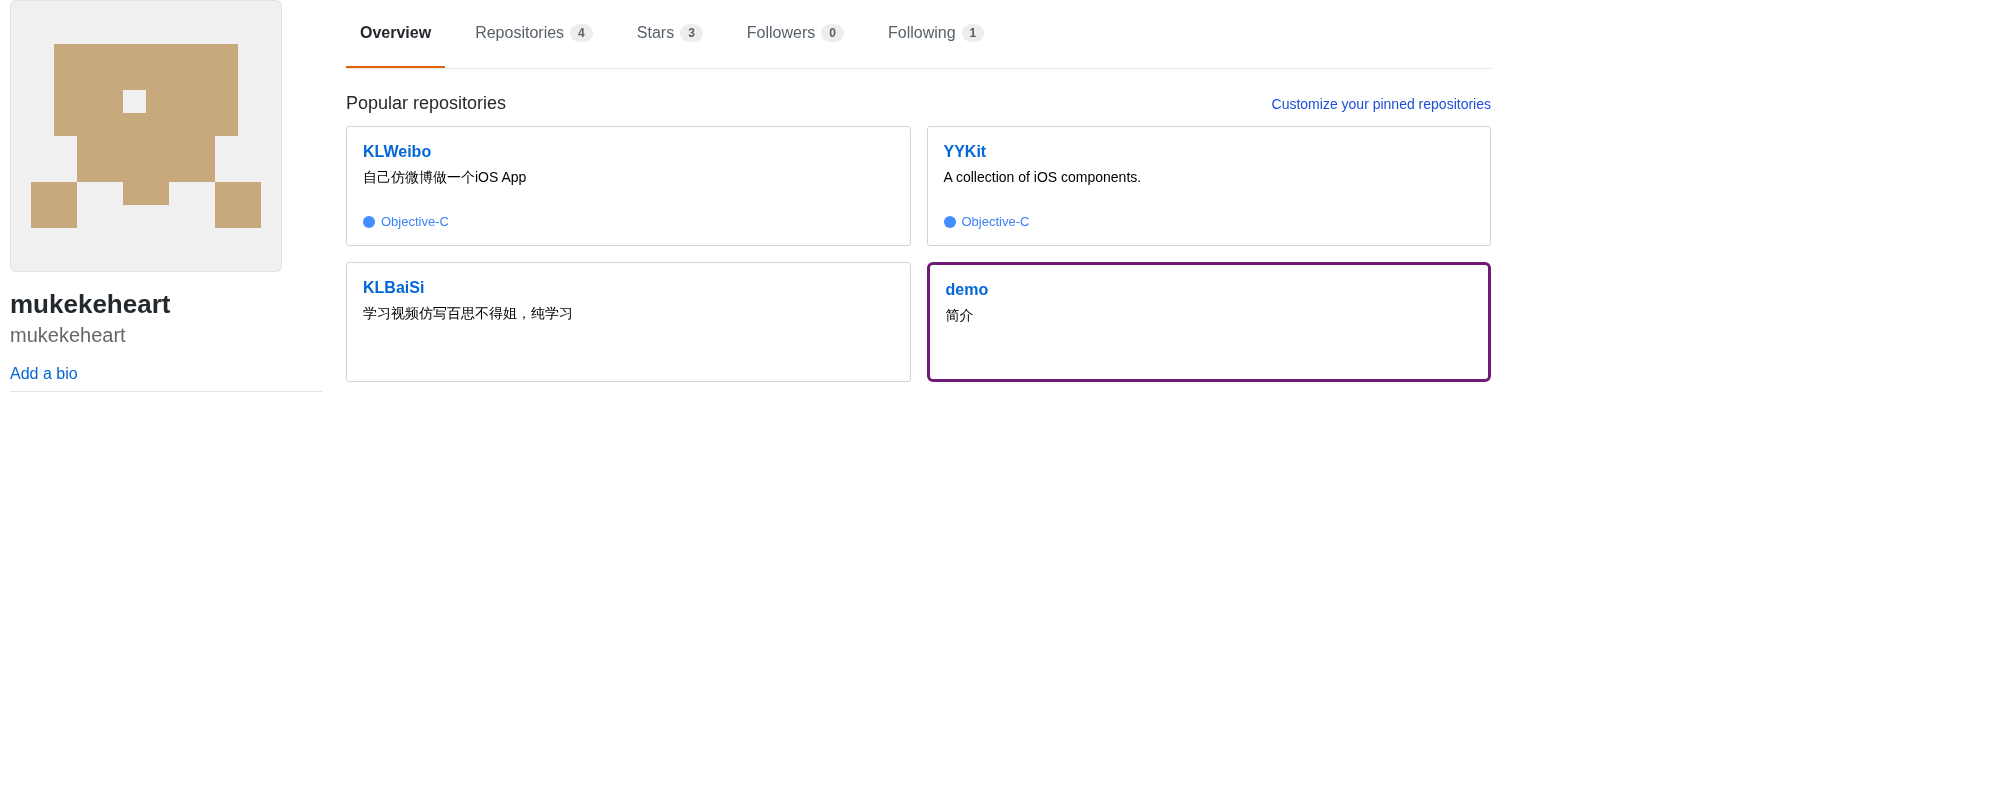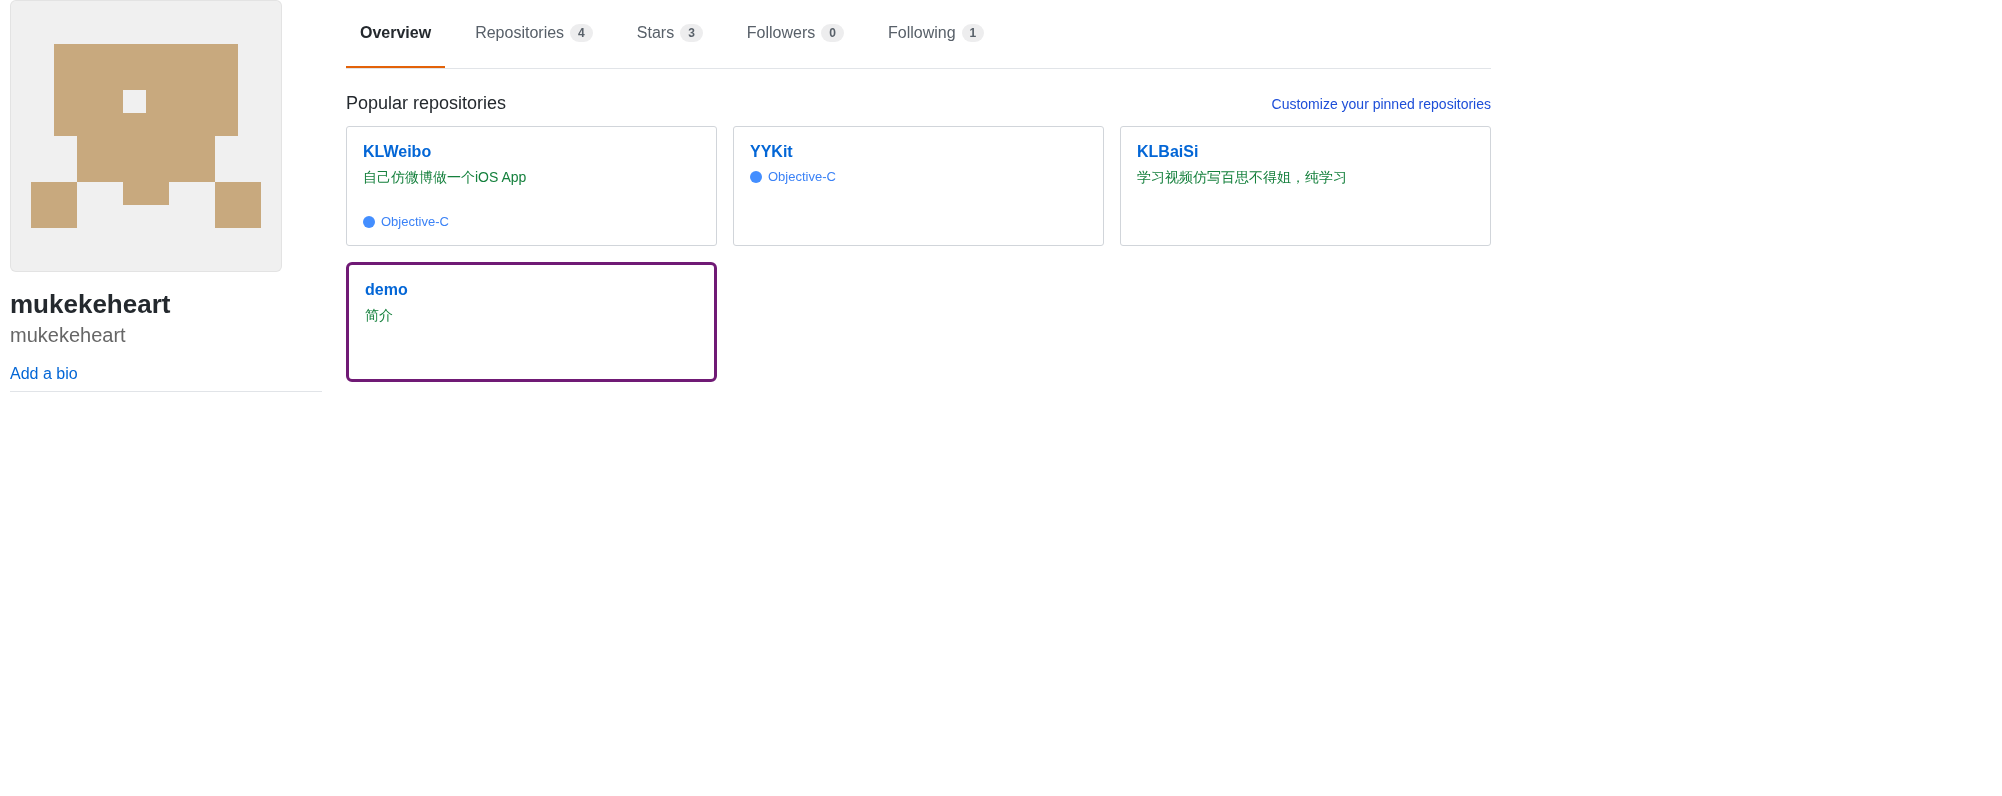--- a/index.html
+++ b/index.html
@@ -110,21 +110,21 @@
       font-weight: 400;
       color: #24292e;
     }
     .customize-link {
       font-size: 14px;
       color: #1d4ed8;
       cursor: pointer;
     }
     .repo-grid {
       display: grid;
-      grid-template-columns: 1fr 1fr 1fr;
+      grid-template-columns: 1fr 1fr;
       gap: 16px;
     }
     .repo-card {
       border: 1px solid #d1d5da;
       border-radius: 3px;
       padding: 16px;
       display: flex;
       flex-direction: column;
       min-height: 120px;
     }
@@ -144,21 +144,21 @@
       color: #586069;
       margin-bottom: 8px;
     }
     .repo-forked a {
       color: #0366d6;
       text-decoration: none;
       cursor: pointer;
     }
     .repo-desc {
       font-size: 14px;
-      color: #15803d;
+      color: #000000;
       margin-bottom: 16px;
       flex: 1;
     }
     .repo-meta {
       display: flex;
       align-items: center;
       gap: 6px;
       font-size: 13px;
       color: #3b82f6;
     }
@@ -233,20 +233,21 @@
         <a class="repo-name">KLWeibo</a>
         <div class="repo-desc">自己仿微博做一个iOS App</div>
         <div class="repo-meta">
           <span class="lang-dot"></span>
           <span>Objective-C</span>
         </div>
       </div>
 
       <div class="repo-card">
         <a class="repo-name">YYKit</a>
+        <div class="repo-desc">A collection of iOS components.</div>
         <div class="repo-meta">
           <span class="lang-dot"></span>
           <span>Objective-C</span>
         </div>
       </div>
 
       <div class="repo-card">
         <a class="repo-name">KLBaiSi</a>
         <div class="repo-desc">学习视频仿写百思不得姐，纯学习</div>
       </div>

